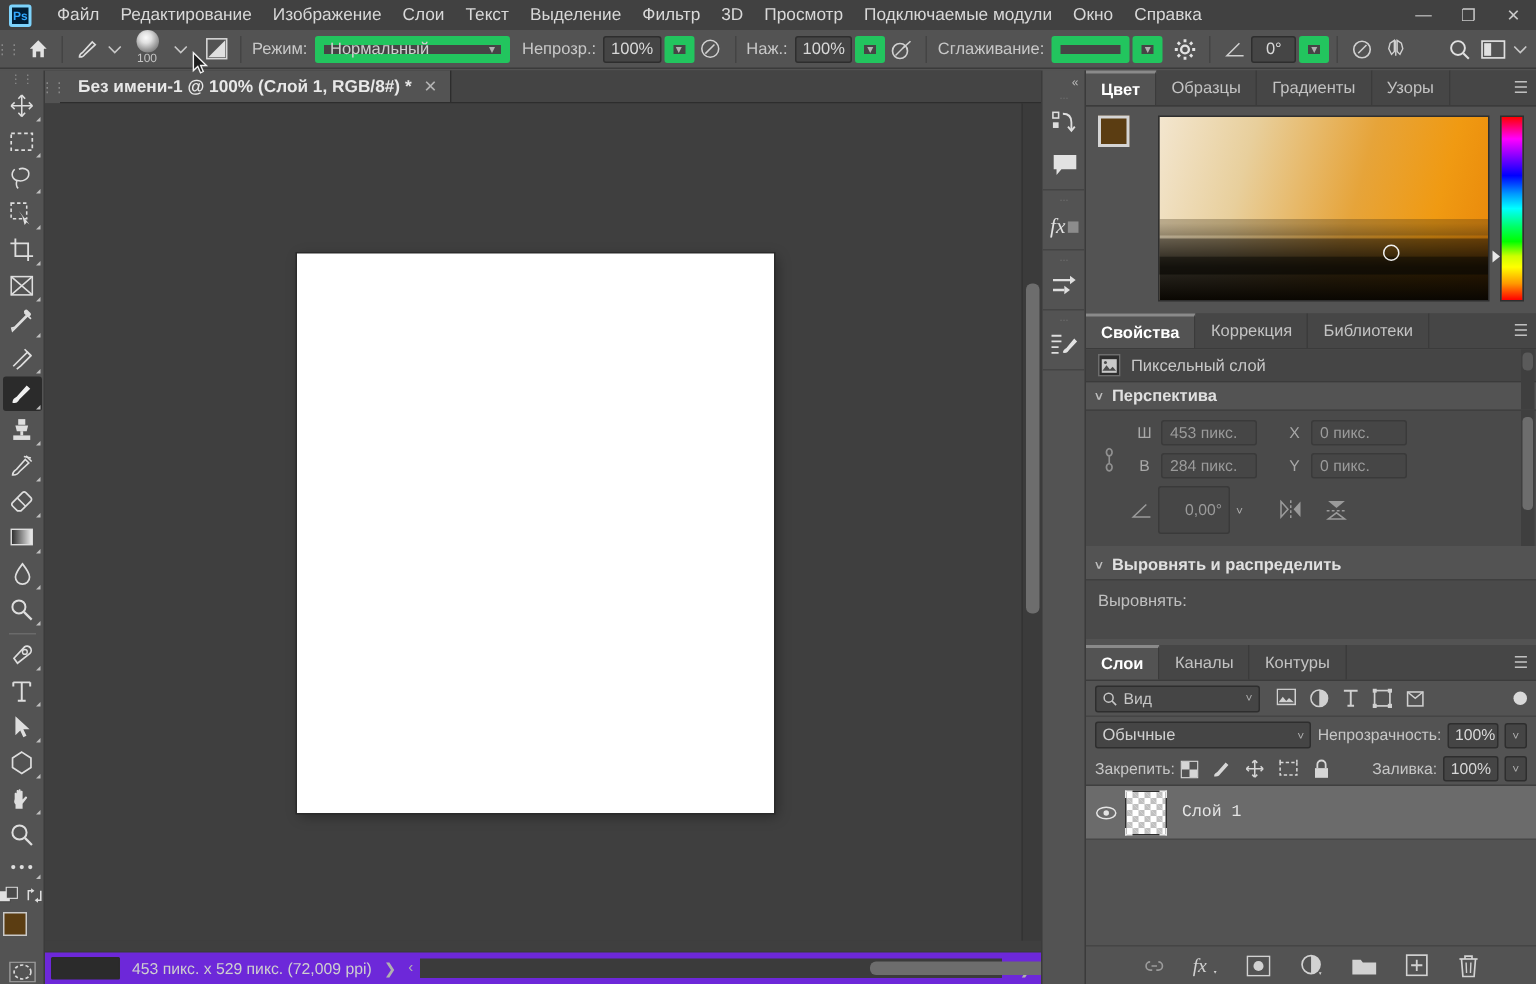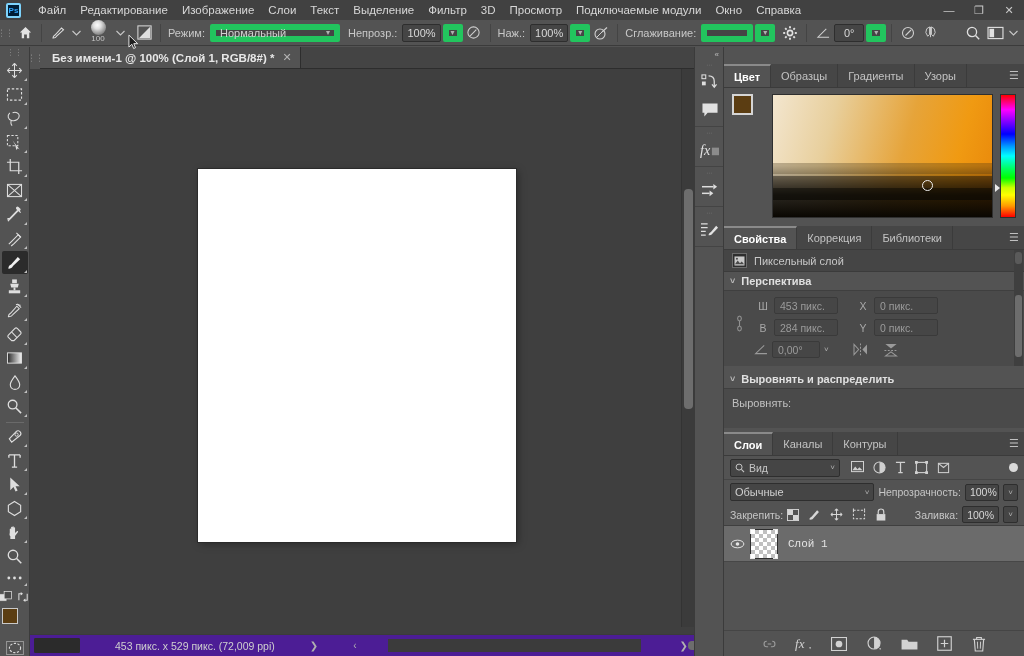--- a/index.html
+++ b/index.html
@@ -128,22 +128,22 @@
   .vscroll {
     position: absolute; top: 22px; right: 0; width: 13px; bottom: 29px;
     background: #3b3b3b; border-left: 1px solid #333;
   }
   .vscroll .thumb {
     position: absolute; left: 2px; top: 120px; width: 9px; height: 220px;
     background: #6d6d6d; border-radius: 4px;
   }
   .statusbar {
     position: absolute; left: 0; right: 0; bottom: 0; height: 22px;
-    background: #4c1d95; border-top: 1px solid #3b3b3b;
-    display: flex; align-items: center; gap: 27px;
+    background: #6d28d9; border-top: 1px solid #3b3b3b;
+    display: flex; align-items: center;
   }
   .zoombox {
     width: 46px; height: 15px; background: #2b2b2b; border: 1px solid #2b2b2b;
     margin-left: 4px; border-radius: 1px;
   }
   .status-text { font-size: 10.5px; color: #cfcfcf; margin-left: 8px; white-space: nowrap; }
   .status-caret { margin-left: 8px; color: #b0b0b0; font-size: 10px; }
   .hscroll {
     flex: 1; height: 13px; margin: 0 4px; background: #3b3b3b; position: relative;
     border-radius: 0;
@@ -162,21 +162,21 @@
      padding-right: 4px; color: #bdbdbd; font-size: 8px; }
   .rail-group { border-bottom: 1px solid #444; padding-bottom: 2px; margin-bottom: 2px; }
   .rail-hdr { height: 7px; display:flex; align-items:center; justify-content:center; color:#7d7d7d; font-size: 6px; letter-spacing: -0.5px;}
   .rail-btn {
     width: 30px; height: 28px; display: flex; align-items: center; justify-content: center;
     color: #d4d4d4;
   }
 
   
   .panels {
-    position: absolute; top: 64px; right: 0; width: 300px; bottom: 0;
+    position: absolute; top: 47px; right: 0; width: 300px; bottom: 0;
     background: #535353; display: flex; flex-direction: column;
   }
   .panel-tabs {
     display: flex; align-items: stretch; height: 24px; background: #444444;
     position: relative; border-bottom: 1px solid #3b3b3b;
   }
   .ptab {
     padding: 0 10px; display: flex; align-items: center; font-size: 11px;
     color: #c3c3c3; background: #464646; border-right: 1px solid #3b3b3b;
   }
@@ -246,23 +246,23 @@
   .link-icon { width: 16px; color: #8e8e8e; font-size: 12px; text-align: center; }
   .prop-lbl { width: 14px; text-align: center; color: #a8a8a8; font-size: 10.5px; }
   .prop-input {
     width: 64px; height: 17px; background: #464646; border: 1px solid #3a3a3a;
     border-radius: 2px; color: #9b9b9b; font-size: 10.5px;
     display: flex; align-items: center; padding-left: 5px; margin-left: 4px;
   }
   .prop-gap { width: 18px; }
   .angle-icon { color: #9a9a9a; font-size: 11px; margin-left: 22px; margin-right: 4px; }
   .prop-angle {
-    width: 48px; height: 17px; background: #464646; border: 1px solid #3a3a3a;
+    width: 48px; height: 32px; background: #464646; border: 1px solid #3a3a3a;
     border-radius: 2px; color: #9b9b9b; font-size: 10.5px;
-    display: flex; align-items: center; padding-left: 5px;
+    display: flex; align-items: center; padding-left: 17px;
   }
   .prop-flipbtns { display: flex; margin-left: 24px; gap: 16px; color: #9a9a9a; }
   .prop-scroll {
     position: absolute; right: 1px; top: 0; width: 9px; bottom: 0; background: #3f3f3f;
   }
   .prop-scroll .pthumb { position: absolute; left: 1px; top: 4px; width: 7px; height: 62px;
     background: #6d6d6d; border-radius: 3px; }
   .align-body { background: #4a4a4a; padding: 8px; height: 40px; border-top: 1px solid #3f3f3f;}
   .align-lbl { font-size: 11px; color: #c0c0c0; }
 

